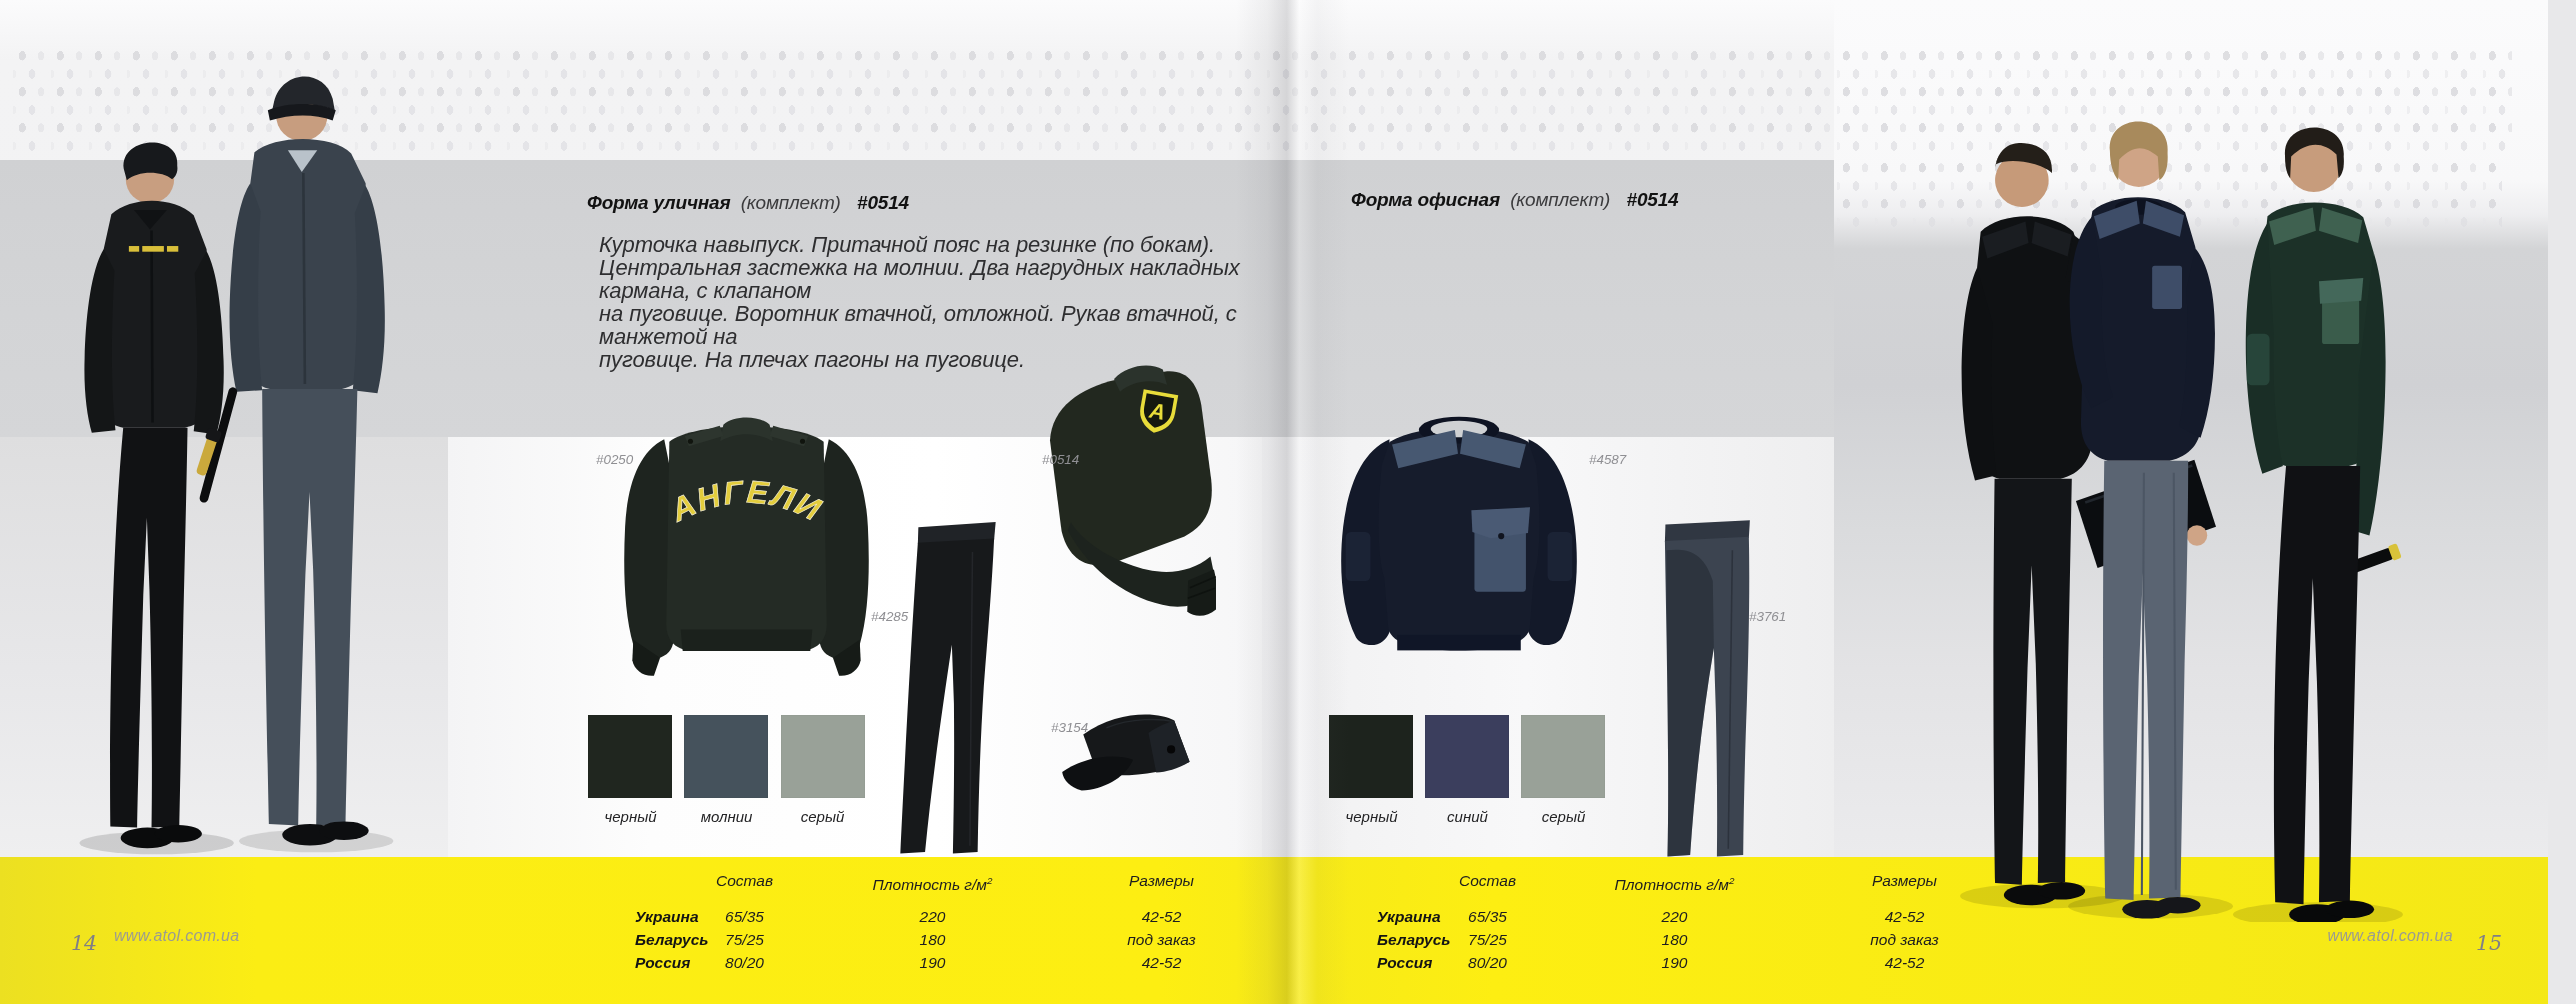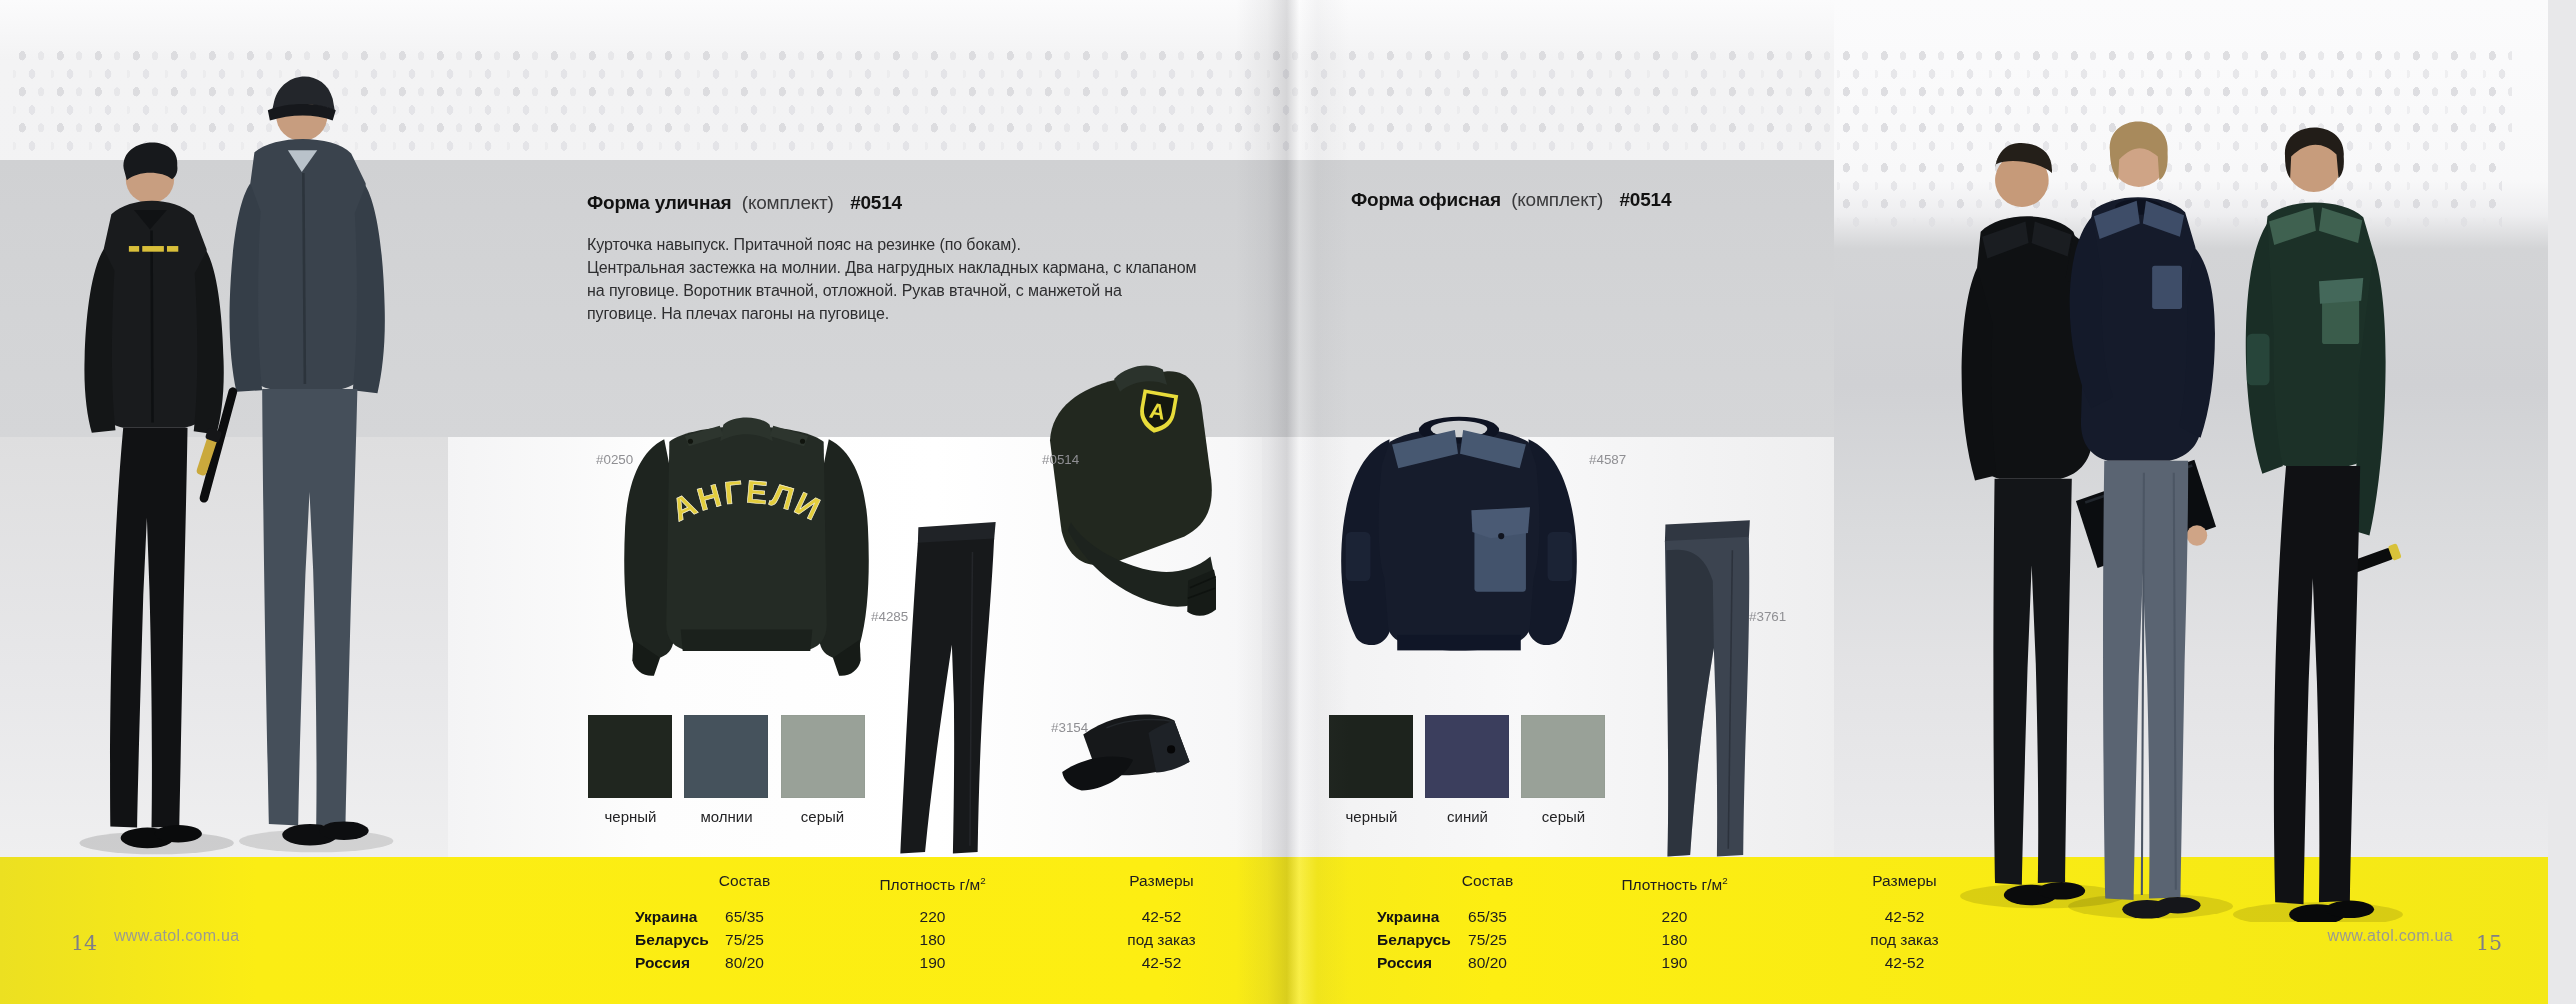--- a/index.html
+++ b/index.html
@@ -1,19 +1,19 @@
 <!DOCTYPE html>
 <html style="font-size:8.2px"><head>
 <meta charset="utf-8">
 <style>
   html,body{margin:0;padding:0;background:#e8e8ea;}
   .spread{
     position:relative;width:2548px;height:1005px;overflow:hidden;
     background:linear-gradient(180deg,#fbfbfc 0%,#f3f3f4 6%,#f1f1f3 100%);
-    font-family:"Liberation Sans",sans-serif;color:#222;
+    font-family:"Liberation Sans",sans-serif;color:#222;font-style:italic;
   }
   .abs{position:absolute;}
   
   .dots{
     background-image:
       radial-gradient(5.7px 7.7px at 9.3px 8.8px, rgba(213,213,217,.75) 0 60%, transparent 62%),
       radial-gradient(5.7px 7.7px at 19px 27px, rgba(222,222,226,.7) 0 60%, transparent 62%),
       radial-gradient(5.2px 7.2px at 28px 8.8px, rgba(228,228,231,.8) 0 60%, transparent 62%),
       radial-gradient(5.2px 7.2px at 0px 27px, rgba(230,230,233,.55) 0 60%, transparent 62%);
     background-size:38px 36px;
@@ -25,21 +25,21 @@
   .right-photo-backdrop{left:1834px;top:0;width:742px;height:857px;
     background:linear-gradient(180deg,#fbfbfc 0%,#f8f8f9 21%,#eeeef0 25%,#d3d4d6 29%,#d0d1d4 45%,#dadbdd 62%,#e3e3e5 78%,#ebebed 100%);}
   .yellow-band{left:0;top:857px;width:2576px;height:147px;
     background:linear-gradient(90deg,#ece021 0%,#fbed14 10%,#fdee12 45%,#f7ea18 51%,#fdee12 58%,#f4e817 100%);}
   .gutter{left:1236px;top:0;width:113px;height:1005px;pointer-events:none;
     background:linear-gradient(90deg,rgba(100,100,106,0) 0%,rgba(90,90,96,.08) 28%,rgba(55,55,62,.16) 45%,rgba(255,255,255,.20) 56%,rgba(110,110,116,.05) 72%,rgba(110,110,116,0) 100%);}
   .page-title{font-size:19px;white-space:nowrap;letter-spacing:-0.2px;}
   .page-title .t-name{font-weight:bold;color:#121212;}
   .page-title .t-kind{color:#3b3b3d;margin-left:5.2px;}
   .page-title .t-code{font-weight:bold;color:#121212;margin-left:11.3px;}
-  .desc{font-size:16px;line-height:23px;color:#2e2e30;white-space:pre-line;width:670px;letter-spacing:-0.1px;}
+  .desc{font-size:22px;line-height:23px;color:#2e2e30;white-space:pre-line;width:670px;letter-spacing:-0.1px;margin-left:12px;}
   .code-label{font-size:13.4px;color:#8f8f93;white-space:nowrap;}
   .swatch{width:84px;height:83px;box-shadow:0 0 0 0.5px rgba(0,0,0,.05) inset;}
   .swatch-label{font-size:15px;color:#232325;text-align:center;width:115px;}
   .th{font-size:15.5px;color:#1d1d1f;text-align:center;width:165px;height:18.5px;line-height:18.5px;}
   .tcell{font-size:15.5px;color:#1d1d1f;text-align:center;width:165px;height:18.5px;line-height:18.5px;}
   .tcountry{font-size:15.5px;font-weight:bold;color:#141414;width:144px;height:18.5px;line-height:18.5px;margin-left:43px;}
   .page-num{font-family:"DejaVu Serif","Liberation Serif",serif;font-size:20.6px;color:#7f7f87;margin-top:8px;}
   .site-url{font-size:16px;color:#9b9b90;letter-spacing:0.3px;}
   sup{font-size:9.8px;}
   svg{display:block;}

